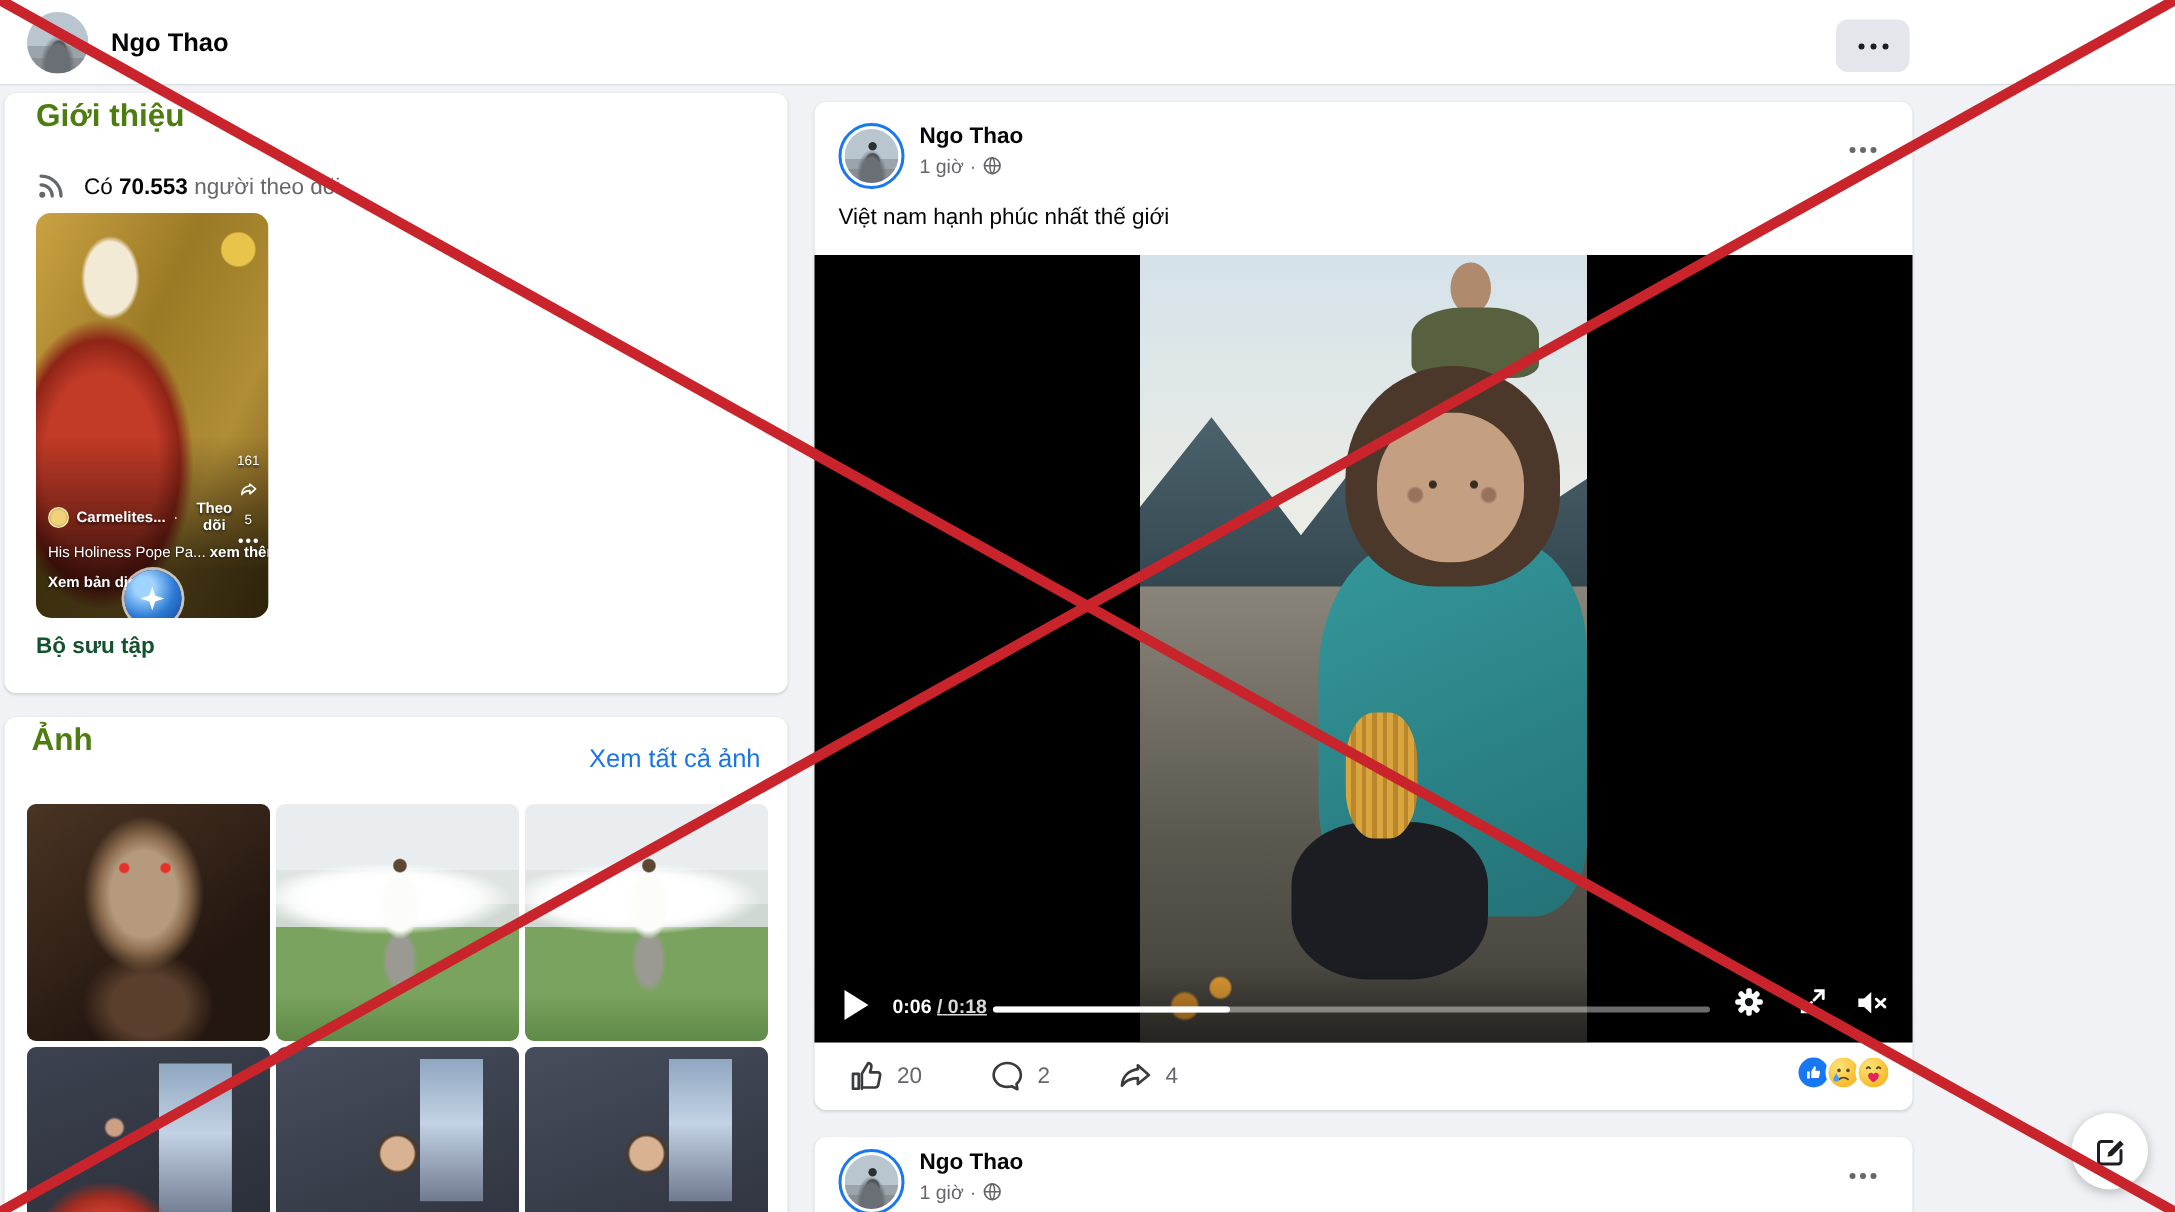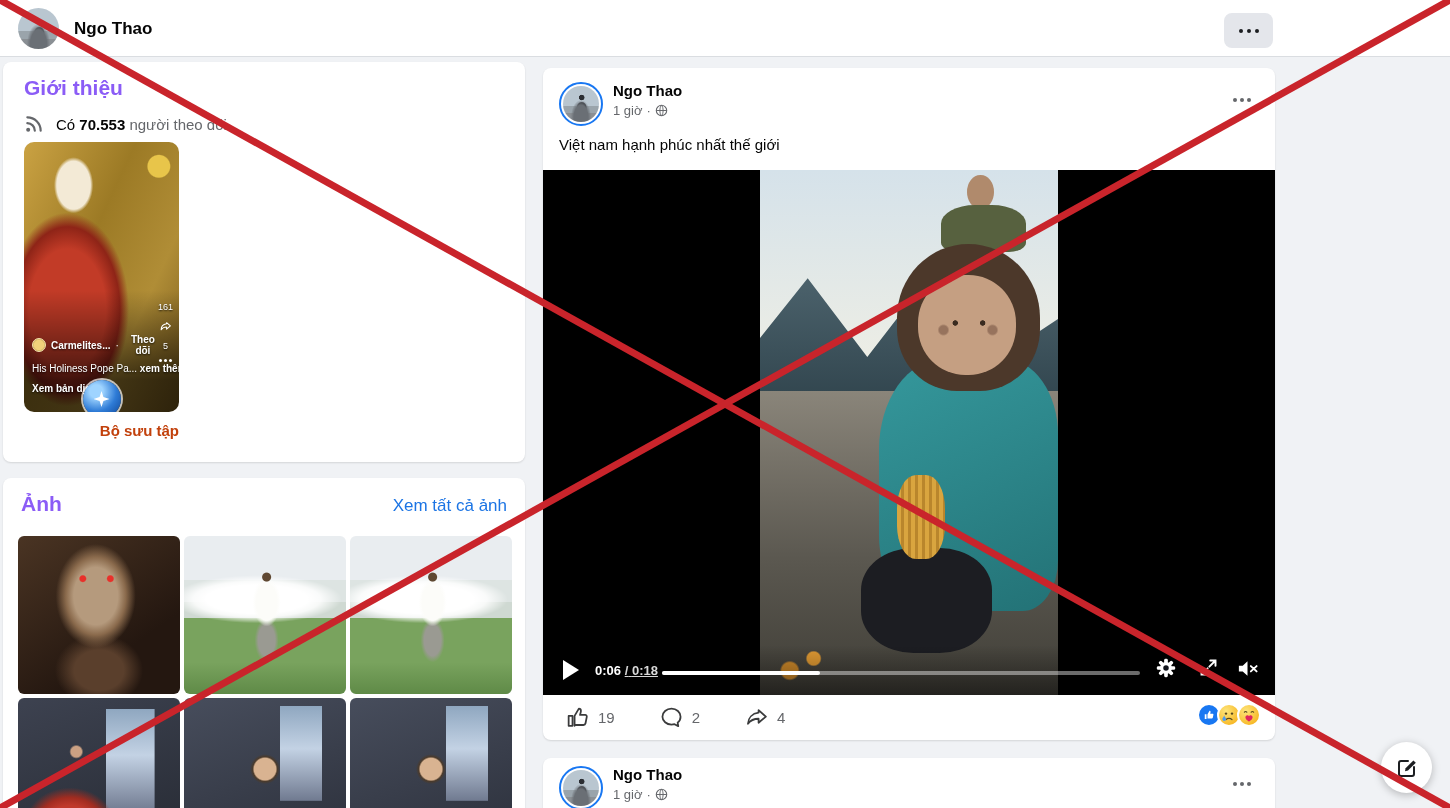--- a/index.html
+++ b/index.html
@@ -18,21 +18,21 @@
   .more-btn i, .more-dots i { width:4px; height:4px; border-radius:50%; background:#1c1e21; display:block; }
   .topbar .more-btn { left:1224px; top:13px; }
   .more-dots { display:flex; gap:3px; align-items:center; cursor:pointer; }
   .more-dots i { background:#65676b; width:4px; height:4px; }
 
   
   .card { position:absolute; background:#fff; border-radius:8px; box-shadow:0 1px 2px rgba(0,0,0,.12); }
 
   
   #intro-card { left:3px; top:62px; width:522px; height:400px; }
-  .card-h1 { position:absolute; left:21px; top:14px; font-size:21px; font-weight:bold; color:#8b5cf6; }
+  .card-h1 { position:absolute; left:21px; top:4px; font-size:21px; font-weight:bold; color:#4d7c0f; }
   .follow-row { position:absolute; left:21px; top:52px; display:flex; align-items:center; gap:12px; }
   .follow-row .txt { font-size:15px; color:#65676b; }
   .follow-row b { color:#050505; }
   .reel-thumb { position:absolute; left:21px; top:80px; width:155px; height:270px; border-radius:10px; overflow:hidden; cursor:pointer;
     background:
       linear-gradient(transparent 55%, rgba(0,0,0,.62) 88%),
       radial-gradient(ellipse 28px 40px at 32% 16%, #f3ead6 0 60%, transparent 70%),
       radial-gradient(ellipse 70px 110px at 28% 62%, #c23b27 0 55%, #8e2417 75%, transparent 88%),
       radial-gradient(circle 12px at 87% 9%, #e8c54a 0 90%, transparent 100%),
       linear-gradient(115deg, #caa243 0%, #9c7a25 40%, #b08d36 70%, #77591c 100%); }
@@ -42,21 +42,21 @@
   .reel-sep { font-size:10px; color:#fff; }
   .reel-follow { font-size:10px; font-weight:bold; color:#fff; text-shadow:0 1px 2px rgba(0,0,0,.7); }
   .reel-cap { position:absolute; left:8px; bottom:38px; font-size:10px; color:#fff; text-shadow:0 1px 2px rgba(0,0,0,.7); white-space:nowrap; }
   .reel-cap b { font-weight:bold; }
   .reel-trans { position:absolute; left:8px; bottom:18px; font-size:10px; font-weight:bold; color:#fff; text-shadow:0 1px 2px rgba(0,0,0,.7); }
   .reel-rail { position:absolute; right:6px; bottom:50px; display:flex; flex-direction:column; align-items:center; gap:8px; color:#fff; font-size:9px; text-shadow:0 1px 2px rgba(0,0,0,.8); }
   .reel-orb { position:absolute; left:50%; bottom:-6px; transform:translateX(-50%); width:38px; height:38px; border-radius:50%;
     background:radial-gradient(circle at 35% 30%, #9fd4ff 0 18%, #2e7bd6 55%, #0c3f8e 100%); box-shadow:0 0 0 2px rgba(255,255,255,.7);}
   .reel-orb:after { content:""; position:absolute; left:11px; top:11px; width:16px; height:16px;
     background:#fff; clip-path:polygon(50% 0,62% 38%,100% 50%,62% 62%,50% 100%,38% 62%,0 50%,38% 38%); }
-  .collection-cap { position:absolute; left:21px; top:360px; width:155px; text-align:right; font-size:15px; font-weight:bold; color:#c2410c; }
+  .collection-cap { position:absolute; left:21px; top:360px; width:155px; text-align:left; font-size:15px; font-weight:bold; color:#14532d; }
 
   
   #photos-card { left:3px; top:478px; width:522px; height:340px; }
   .see-all { position:absolute; right:18px; top:18px; font-size:17px; color:#1b74e4; cursor:pointer; }
   .photo-grid { position:absolute; left:15px; top:58px; width:495px; display:grid; grid-template-columns:repeat(3,162px); grid-auto-rows:158px; gap:4px; }
   .ph { border-radius:6px; cursor:pointer; }
   .ph-vampire { background:
       radial-gradient(circle 4px at 40% 27%, #e8302a 0 70%, transparent 100%),
       radial-gradient(circle 4px at 57% 27%, #e8302a 0 70%, transparent 100%),
       radial-gradient(ellipse 40px 52px at 48% 38%, #b59a7d 0 55%, #8a6a4c 75%, transparent 100%),
@@ -282,21 +282,21 @@
           <path d="M15.5 9.5l6 5.5M21.5 9.5l-6 5.5" stroke="#fff" stroke-width="2" stroke-linecap="round"></path>
         </svg>
       </div>
     </div>
 
     <div class="engage">
       <div class="eg">
         <svg width="25" height="25" viewBox="0 0 24 24">
           <path d="M7.2 10.5V20H3.5v-9.5h3.7zm2 9.5v-9.6l4.1-6.9c1 0 2 .9 2 2.3 0 .7-.6 2.7-.9 3.7h5c1 0 1.7.9 1.5 1.9l-1.2 6.1c-.2 1-1 1.7-2 1.7H9.2z" fill="none" stroke="#3a3b3c" stroke-width="1.7" stroke-linejoin="round"></path>
         </svg>
-        <span class="cnt">19</span>
+        <span class="cnt">20</span>
       </div>
       <div class="eg" style="margin-left:44px">
         <svg width="25" height="25" viewBox="0 0 24 24">
           <path d="M12 3.5c-4.8 0-8.7 3.4-8.7 7.7 0 4.2 3.9 7.6 8.7 7.6 1 0 2-.1 2.9-.4l3.6 1.9-.6-3.4c1.7-1.4 2.8-3.4 2.8-5.7 0-4.3-3.9-7.7-8.7-7.7z" fill="none" stroke="#3a3b3c" stroke-width="1.7" stroke-linejoin="round"></path>
         </svg>
         <span class="cnt">2</span>
       </div>
       <div class="eg" style="margin-left:44px">
         <svg width="25" height="25" viewBox="0 0 24 24">
           <path d="M14 5l7 6.2L14 17v-3.8c-5 0-8 1.8-10.2 4.8.3-5.8 4.2-9.8 10.2-10.6V5z" fill="none" stroke="#3a3b3c" stroke-width="1.7" stroke-linejoin="round"></path>

